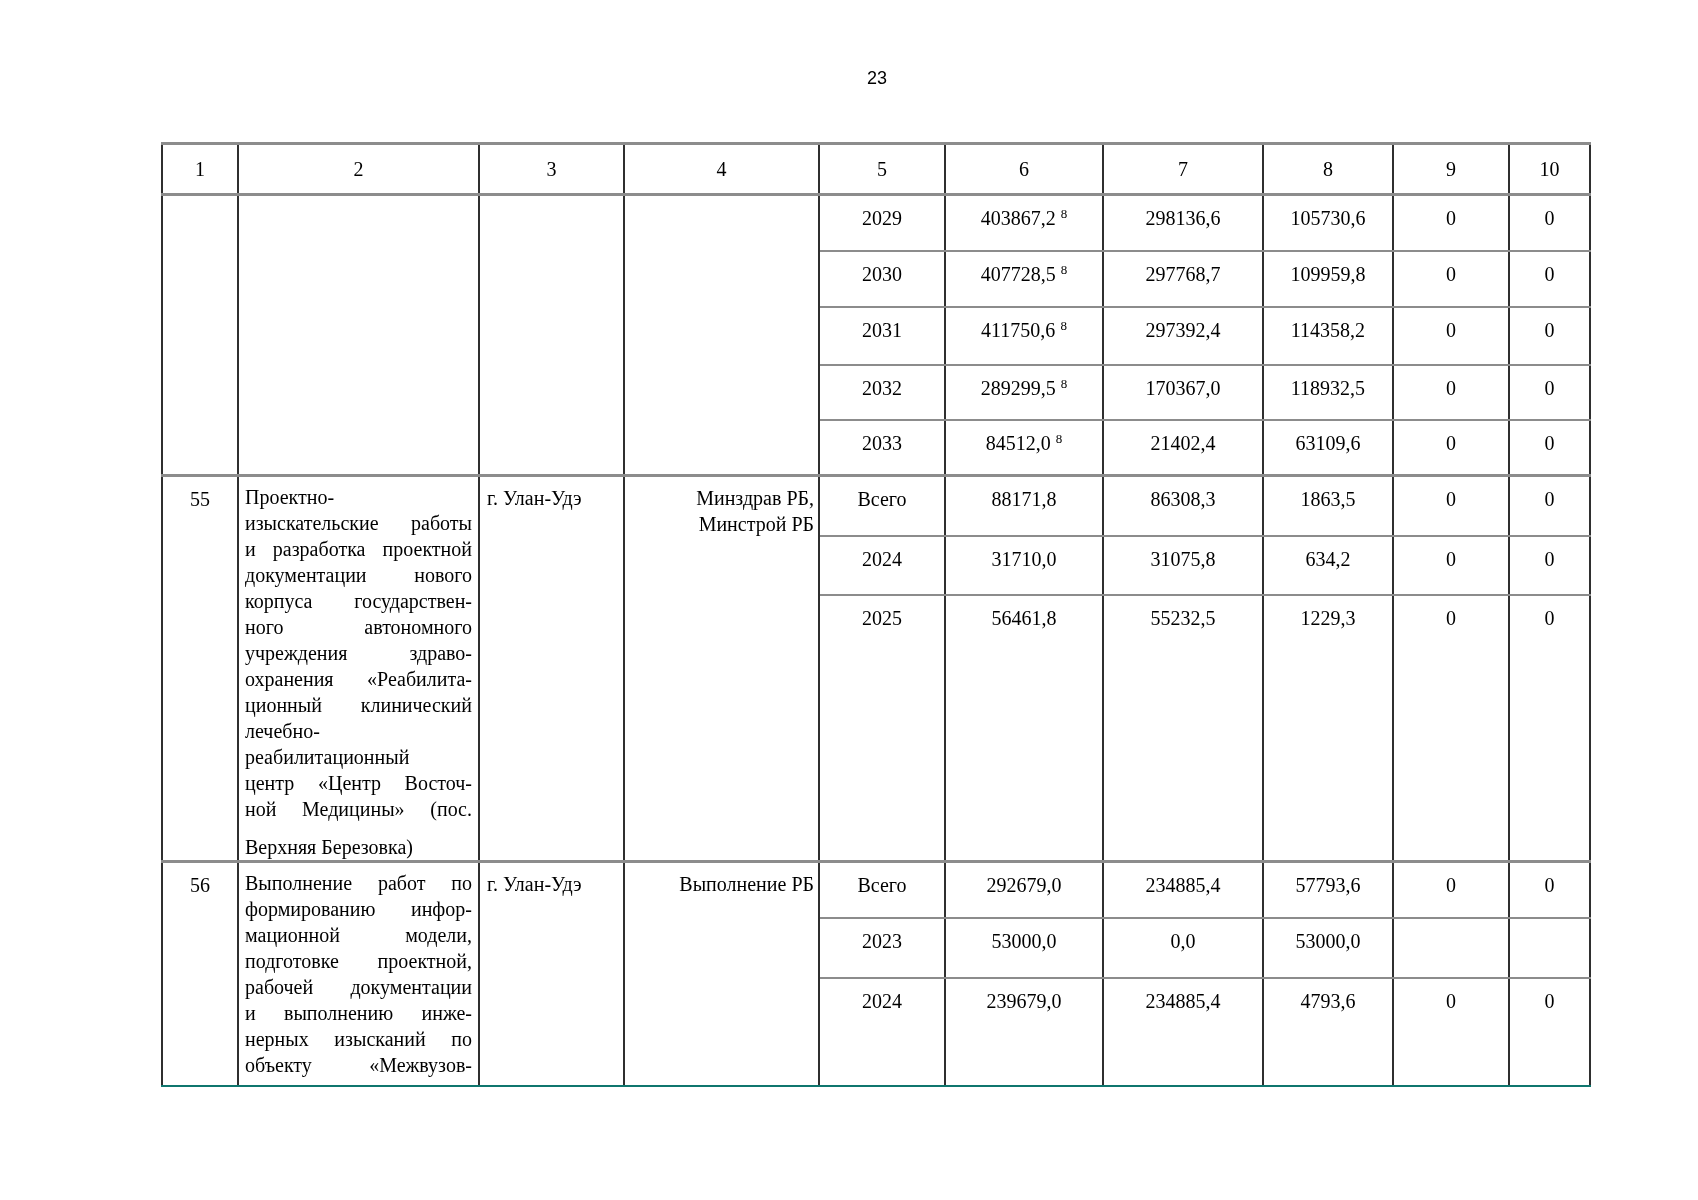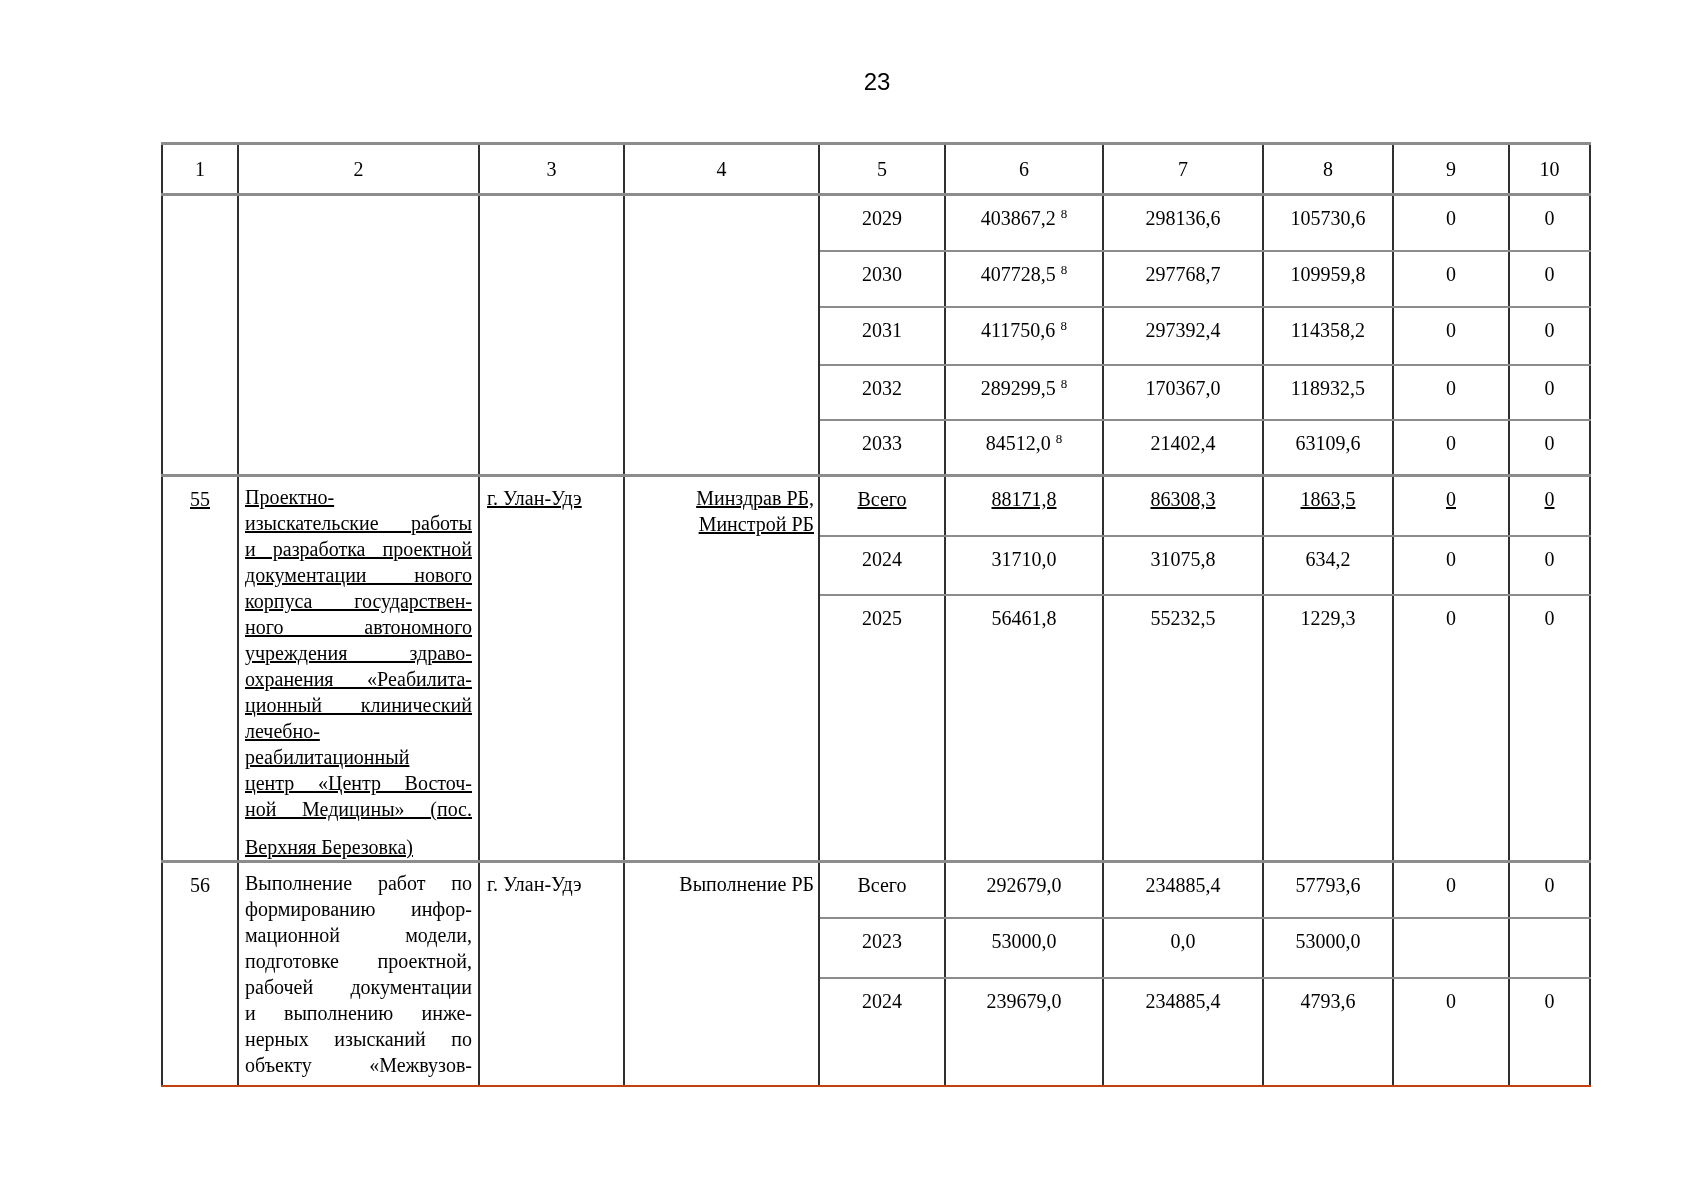--- a/index.html
+++ b/index.html
@@ -9,40 +9,40 @@
     position: relative;
     font-family: "Liberation Serif", serif;
     color: #000;
     overflow: hidden;
   }
   .page-number {
     position: absolute;
     top: 68px; left: 877px;
     transform: translateX(-50%);
     font-family: "Liberation Sans", sans-serif;
-    font-size: 24px;
+    font-size: 18px;
   }
   table.main-table {
     position: absolute;
     left: 161px; top: 142px;
     width: 1428px;
     border-collapse: collapse;
     table-layout: fixed;
   }
   td {
     border: 2px solid #2f2f2f;
     border-top: 2px solid #8c8c8c;
     border-bottom: 2px solid #8c8c8c;
     vertical-align: top;
     font-size: 20px;
     padding: 0;
     overflow: hidden;
   }
   tr.block-start > td { border-top: 3px solid #8c8c8c; }
-  td.bottom-edge { border-bottom: 2px solid #c2410c; }
+  td.bottom-edge { border-bottom: 2px solid #0f766e; }
   td.head { vertical-align: middle; text-align: center; height: 48px; }
   .c-num { text-align: center; }
   .c-id, .c-period, .c-value { padding-top: 10px; line-height: 25px; }
   .c-desc { padding: 7px 6px 0 6px; }
   .c-desc .line {
     line-height: 26px;
     text-align: justify;
     text-align-last: justify;
     white-space: normal;
   }
@@ -125,21 +125,21 @@
         <td class="c-num c-value"><span>0</span></td>
       </tr>
       <tr style="height: 56px;">
         <td class="c-num c-period">2033</td>
         <td class="c-num c-value"><span>84512,0</span><sup class="fn">8</sup></td>
         <td class="c-num c-value"><span>21402,4</span></td>
         <td class="c-num c-value"><span>63109,6</span></td>
         <td class="c-num c-value"><span>0</span></td>
         <td class="c-num c-value"><span>0</span></td>
       </tr>
-      <tr class="block-start" style="height: 60px; text-decoration: underline;">
+      <tr class="block-start" style="height: 60px;">
         <td class="c-num c-id" rowspan="3">55</td>
         <td class="c-desc" rowspan="3">
           <div class="line">Проектно-</div>
           <div class="line">изыскательские работы</div>
           <div class="line">и разработка проектной</div>
           <div class="line">документации нового</div>
           <div class="line">корпуса государствен-</div>
           <div class="line">ного автономного</div>
           <div class="line">учреждения здраво-</div>
           <div class="line">охранения «Реабилита-</div>

